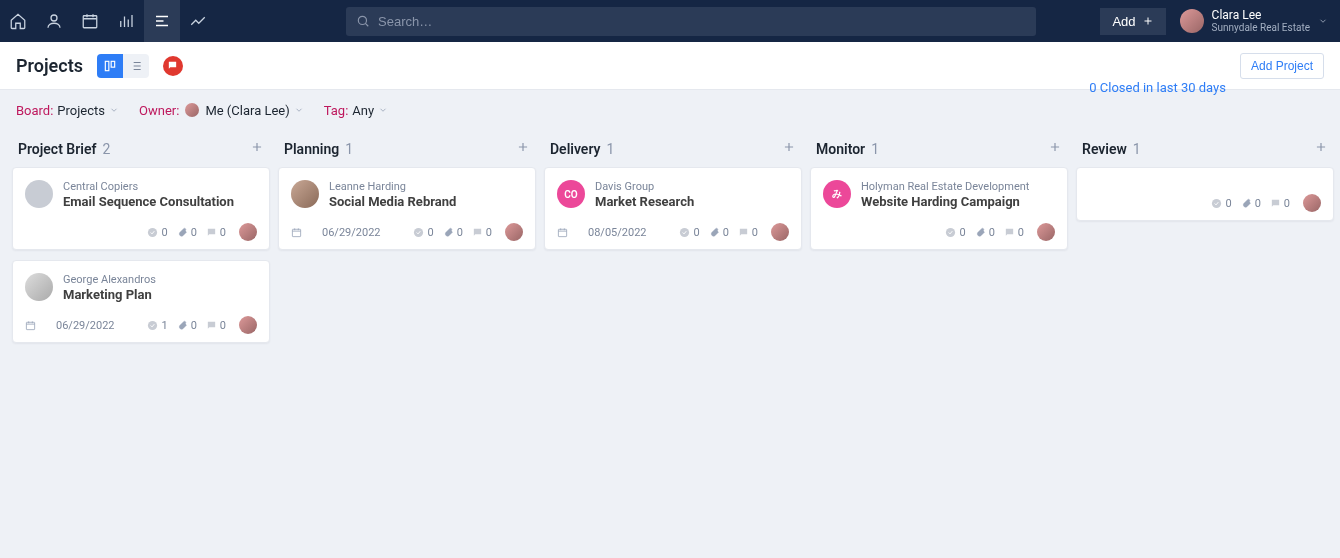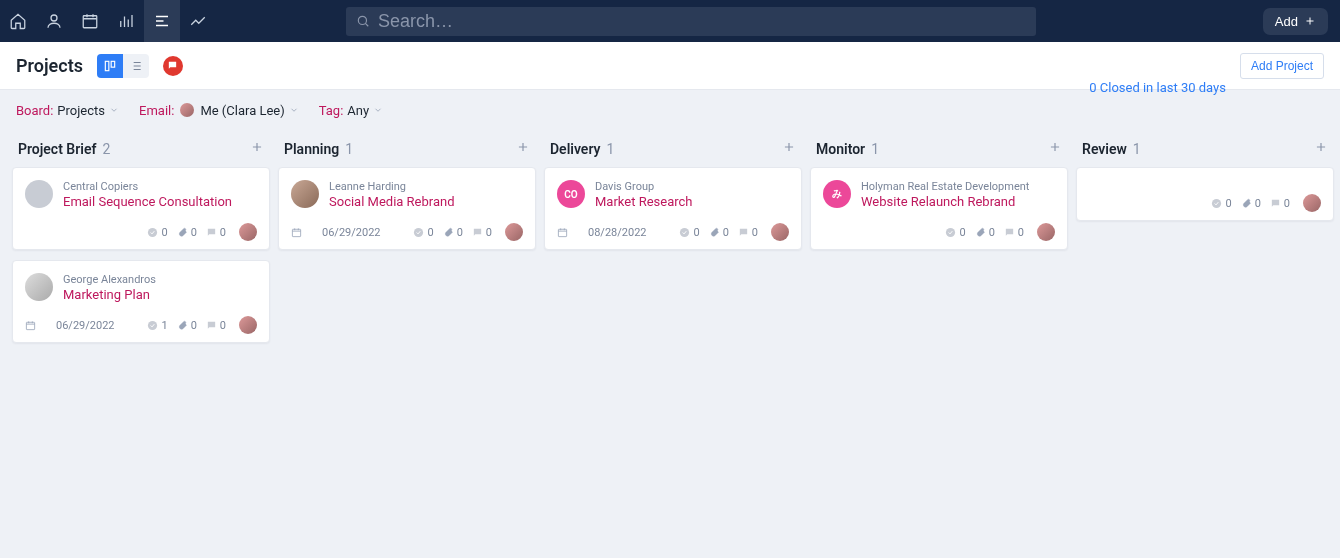--- a/index.html
+++ b/index.html
@@ -5,24 +5,24 @@
   * { box-sizing: border-box; margin: 0; padding: 0; }
   body { font-family: -apple-system, BlinkMacSystemFont, "Segoe UI", Roboto, Helvetica, Arial, sans-serif; background: #eef1f6; width: 1340px; height: 558px; overflow: hidden; }
   
   .topnav { display: flex; align-items: center; height: 42px; background: #152644; color: #fff; }
   .nav-icons { display: flex; height: 100%; }
   .nav-icon { width: 36px; height: 42px; display: flex; align-items: center; justify-content: center; cursor: pointer; color: #c9d3e0; }
   .nav-icon.active { background: #2b3b57; color: #fff; }
   .nav-icon svg { width: 18px; height: 18px; stroke: currentColor; fill: none; stroke-width: 1.7; }
   .search-wrap { margin-left: 130px; width: 690px; height: 29px; background: #2b3b57; border-radius: 3px; display: flex; align-items: center; padding: 0 10px; }
   .search-wrap svg { width: 14px; height: 14px; stroke: #8a95aa; fill: none; stroke-width: 2; }
-  .search-input { flex: 1; background: transparent; border: none; outline: none; color: #fff; font-size: 18px; margin-left: 8px; }
+  .search-input { flex: 1; background: transparent; border: none; outline: none; color: #fff; font-size: 13px; margin-left: 8px; }
   .search-input::placeholder { color: #8a95aa; }
   .nav-right { margin-left: auto; display: flex; align-items: center; padding-right: 12px; gap: 14px; }
-  .add-btn { background: #2b3b57; color: #fff; border: none; border-radius: 7px; padding: 6px 12px; font-size: 13px; display: flex; align-items: center; gap: 6px; cursor: pointer; }
+  .add-btn { background: #2b3b57; color: #fff; border: none; border-radius: 0; padding: 6px 12px; font-size: 13px; display: flex; align-items: center; gap: 6px; cursor: pointer; }
   .add-btn svg { width: 12px; height: 12px; stroke: #fff; fill: none; stroke-width: 2; }
   .user-block { display: flex; align-items: center; gap: 8px; cursor: pointer; }
   .user-block .avatar { width: 24px; height: 24px; border-radius: 50%; background: linear-gradient(135deg,#d99,#966); }
   .user-block .names { display: flex; flex-direction: column; line-height: 1.1; }
   .user-block .name { font-size: 12px; color: #fff; }
   .user-block .org { font-size: 10px; color: #a3afc2; }
   .chevron-down { width: 10px; height: 10px; stroke: #a3afc2; fill: none; stroke-width: 2; }
 
   
   .page-header { height: 48px; background: #fff; display: flex; align-items: center; padding: 0 16px; gap: 14px; border-bottom: 1px solid #e5e8ee; }
@@ -49,21 +49,21 @@
   .board { display: flex; gap: 8px; padding: 0 28px 12px 12px; }
   .column { width: 258px; flex-shrink: 0; }
   .col-header { display: flex; align-items: center; padding: 10px 6px 10px 6px; font-size: 14px; font-weight: 600; color: #1c2530; }
   .col-header .count { color: #8a95aa; font-weight: 400; margin-left: 6px; }
   .col-header .plus { margin-left: auto; cursor: pointer; color: #8a95aa; }
   .col-header .plus svg { width: 14px; height: 14px; stroke: currentColor; fill: none; stroke-width: 2; }
   .card { background: #fff; border: 1px solid #e5e8ee; border-radius: 4px; padding: 12px 12px 8px 12px; box-shadow: 0 1px 2px rgba(30,40,60,0.06); margin-bottom: 10px; cursor: pointer; }
   .card-head { display: flex; gap: 10px; }
   .card-avatar { width: 28px; height: 28px; border-radius: 50%; flex-shrink: 0; display: flex; align-items: center; justify-content: center; font-size: 10px; font-weight: 600; color: #fff; }
   .client-name { font-size: 11px; color: #7a8599; margin-bottom: 1px; }
-  .project-title { font-size: 13px; font-weight: 400; color: #be185d; }
+  .project-title { font-size: 13px; font-weight: 700; color: #404040; }
   .card-foot { display: flex; align-items: center; margin-top: 14px; gap: 8px; }
   .foot-left { display: flex; align-items: center; gap: 20px; font-size: 11px; color: #7a8599; }
   .foot-left svg { width: 11px; height: 11px; stroke: #9aa5b8; fill: none; stroke-width: 1.8; }
   .foot-right { margin-left: auto; display: flex; align-items: center; gap: 9px; }
   .stat { display: flex; align-items: center; gap: 3px; font-size: 11px; color: #7a8599; }
   .stat svg { width: 11px; height: 11px; stroke: #9aa5b8; fill: #9aa5b8; }
   .tiny-avatar { width: 18px; height: 18px; border-radius: 50%; background: linear-gradient(135deg,#d99,#966); margin-left: 4px; }
   .av-grey { background: #c8ccd4; }
   .av-photo { background: linear-gradient(135deg,#c9a896,#8a6a58); }
   .av-red { background: #ec4899; }
@@ -115,20 +115,30 @@
       </svg>
     <input class="search-input" type="text" placeholder="Search…" style="">
   </div>
   <div class="nav-right">
     <button class="add-btn">
       <span>Add</span>
       <svg viewBox="0 0 24 24">
           <path d="M12 5v14M5 12h14"></path>
         </svg>
     </button>
+    <div class="user-block">
+      <div class="avatar"></div>
+      <div class="names">
+        <span class="name">Clara Lee</span>
+        <span class="org">Sunnydale Real Estate</span>
+      </div>
+      <svg class="chevron-down" viewBox="0 0 24 24">
+          <path d="M6 9l6 6 6-6"></path>
+        </svg>
+    </div>
   </div>
 </div>
 
 <div class="page-header">
   <span class="page-title">Projects</span>
   <div class="view-toggle">
     <div class="view-btn active">
         <svg viewBox="0 0 24 24">
           <rect x="4" y="4" width="6" height="16"></rect>
           <rect x="14" y="4" width="6" height="10"></rect>
@@ -153,21 +163,21 @@
 
 <div class="filter-bar">
   <div class="filter">
     <span class="label">Board:</span>
     <span class="value">Projects</span>
     <svg viewBox="0 0 24 24">
         <path d="M6 9l6 6 6-6"></path>
       </svg>
   </div>
   <div class="filter">
-    <span class="label">Email:</span>
+    <span class="label">Owner:</span>
     <span class="mini-avatar"></span>
     <span class="value">Me (Clara Lee)</span>
     <svg viewBox="0 0 24 24">
         <path d="M6 9l6 6 6-6"></path>
       </svg>
   </div>
   <div class="filter">
     <span class="label">Tag:</span>
     <span class="value">Any</span>
     <svg viewBox="0 0 24 24">
@@ -323,21 +333,21 @@
             <div class="client-name">Davis Group</div>
             <div class="project-title">Market Research</div>
           </div>
         </div>
         <div class="card-foot">
           <div class="foot-left">
             <svg viewBox="0 0 24 24">
               <rect x="3" y="5" width="18" height="16" rx="1"></rect>
               <path d="M3 9h18M8 3v4M16 3v4"></path>
             </svg>
-            <span>08/28/2022</span>
+            <span>08/05/2022</span>
           </div>
           <div class="foot-right">
             <div class="stat">
               <svg viewBox="0 0 24 24">
                 <circle cx="12" cy="12" r="10" fill="#c8ccd4" stroke="none"></circle>
                 <path d="M8 12l3 3 5-6" stroke="#fff" fill="none" stroke-width="2"></path>
               </svg>
               <span>0</span>
             </div>
             <div class="stat">
@@ -363,21 +373,21 @@
         <span class="count">1</span>
         <span class="plus"><svg viewBox="0 0 24 24">
             <path d="M12 5v14M5 12h14"></path>
           </svg></span>
       </div>
       <div class="card">
         <div class="card-head">
           <div class="card-avatar av-red">み</div>
           <div>
             <div class="client-name">Holyman Real Estate Development</div>
-            <div class="project-title">Website Relaunch Rebrand</div>
+            <div class="project-title">Website Harding Campaign</div>
           </div>
         </div>
         <div class="card-foot">
           <div class="foot-right">
             <div class="stat">
               <svg viewBox="0 0 24 24">
                 <circle cx="12" cy="12" r="10" fill="#c8ccd4" stroke="none"></circle>
                 <path d="M8 12l3 3 5-6" stroke="#fff" fill="none" stroke-width="2"></path>
               </svg>
               <span>0</span>

